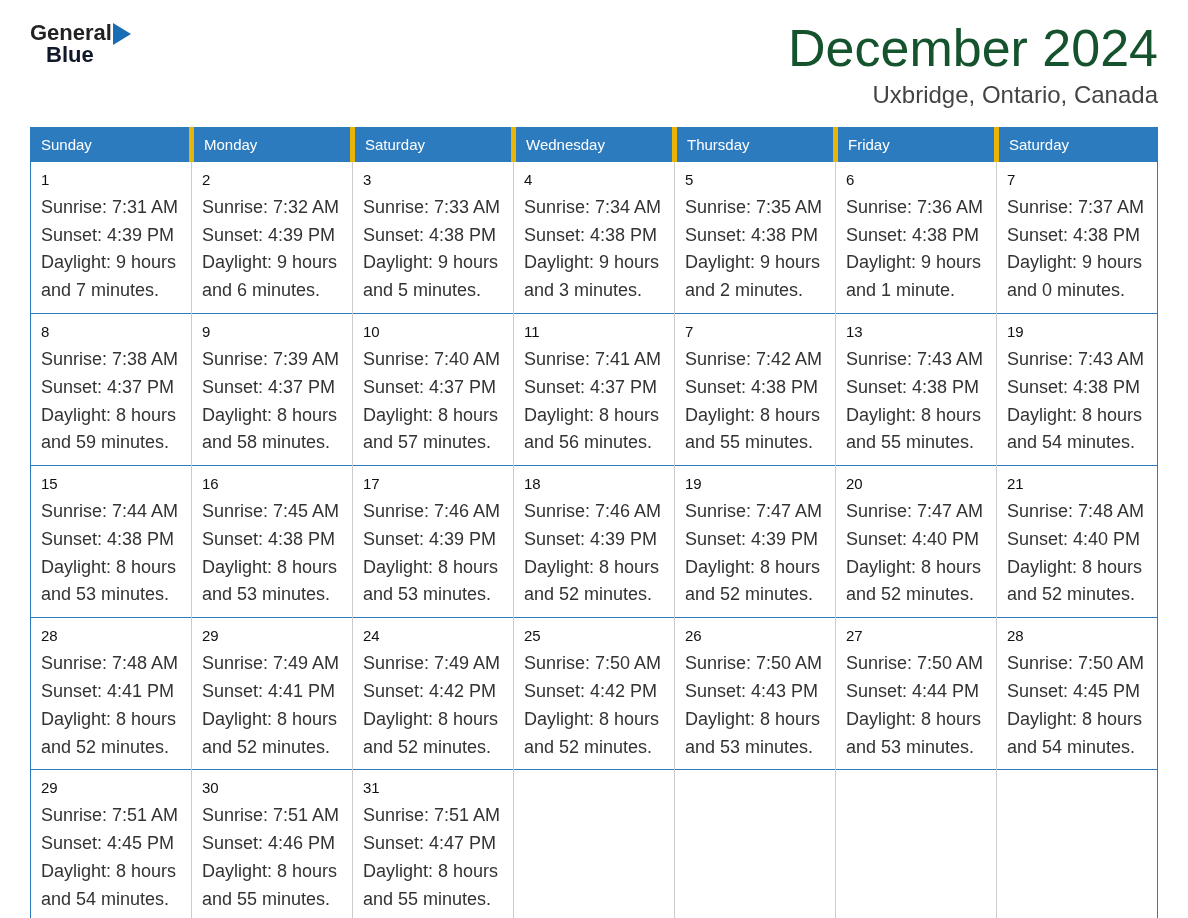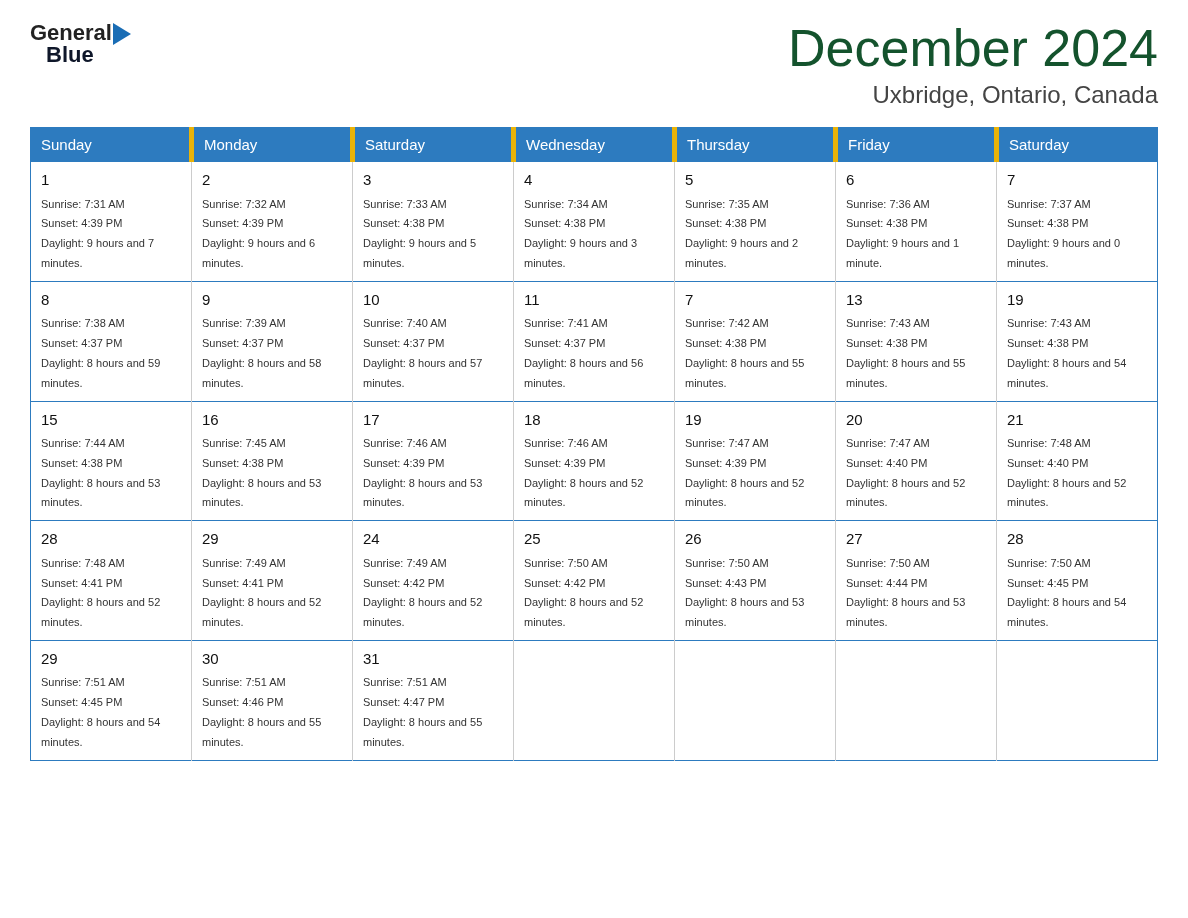--- a/index.html
+++ b/index.html
@@ -92,21 +92,21 @@
     }
     .day-number {
       font-size: 15px;
       font-weight: normal;
       display: block;
       margin-bottom: 2px;
       color: #111;
     }
     .day-info {
       color: #333;
-      font-size: 11px;
+      font-size: 18px;
       line-height: 1.55;
     }
   </style>
 </head>
 <body>
 
 <div class="header">
   <div class="logo">
     <div class="logo-text">
       <span class="logo-general">General</span>

